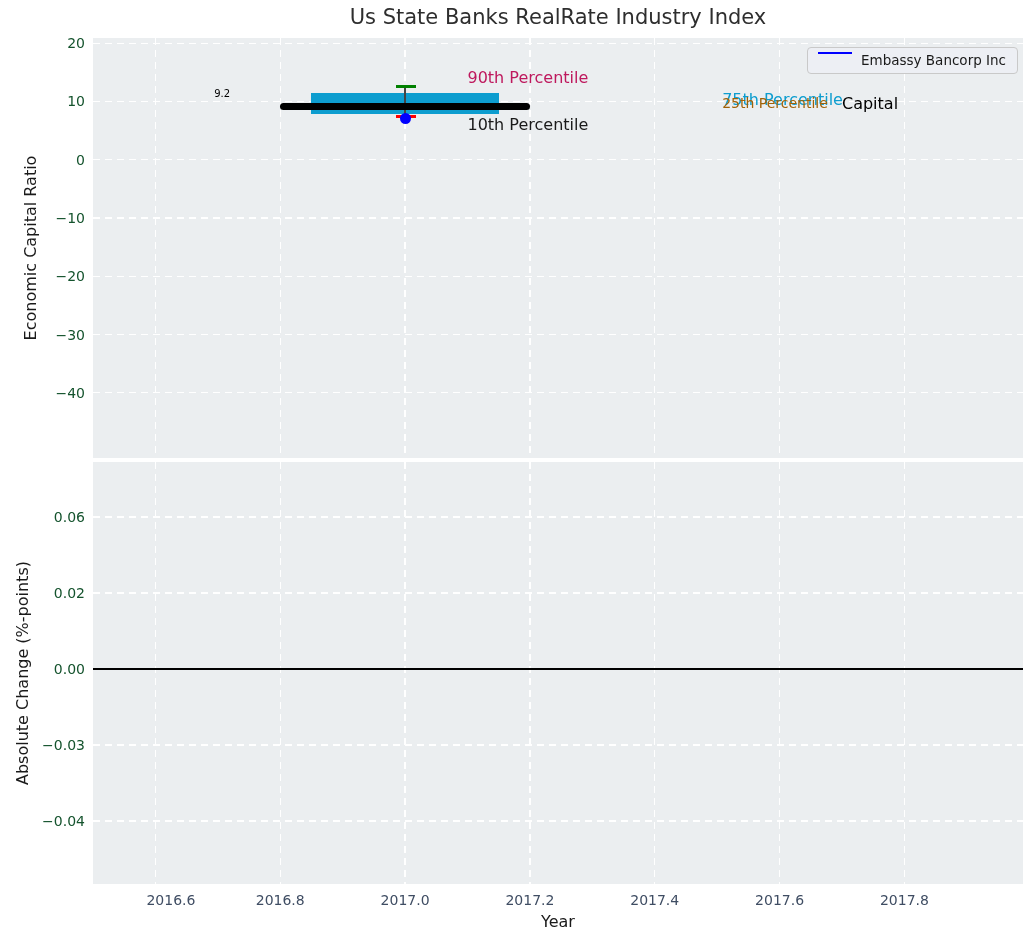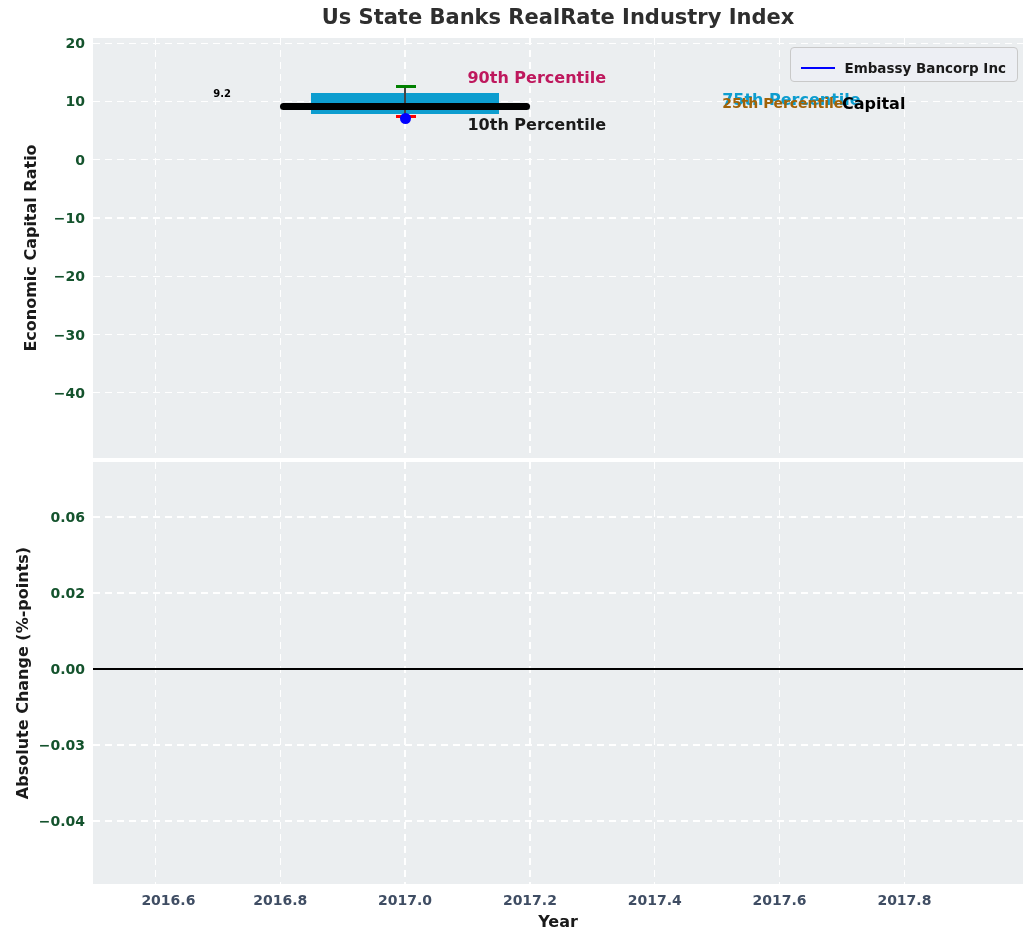--- a/index.html
+++ b/index.html
@@ -3,21 +3,21 @@
 <meta charset="utf-8">
 <style>
   html, body { margin: 0; padding: 0; }
   body {
     width: 1034px; height: 942px;
     background: #ffffff;
     font-family: "DejaVu Sans", sans-serif;
     position: relative;
     overflow: hidden;
   }
-  .figure { position: absolute; left: 0; top: 0; width: 1034px; height: 942px; font-weight: bold; }
+  .figure { position: absolute; left: 0; top: 0; width: 1034px; height: 942px; }
   .chart-title {
     position: absolute; left: 93px; top: 5px; width: 930px;
     text-align: center; font-size: 21px; color: #2e2e2e;
   }
   .plot {
     position: absolute; background: #ebeef0; overflow: hidden;
   }
   #plot-top   { left: 93px; top: 38px;  width: 930px; height: 420px; }
   #plot-bottom{ left: 93px; top: 462px; width: 930px; height: 422px; }
   .grid-v {
@@ -34,22 +34,22 @@
   }
   .xtick {
     position: absolute; width: 80px; text-align: center;
     font-size: 14px; color: #3f4d63; line-height: 20px;
   }
   .axis-label { position: absolute; font-size: 16px; color: #1a1a1a; white-space: nowrap; }
   .ylabel { transform: translate(-50%, -50%) rotate(-90deg); }
   .xlabel-year { width: 930px; left: 93px; top: 912px; text-align: center; }
   .legend {
     position: absolute; top: 47px; right: 16px;
-    display: inline-flex; align-items: center;
-    padding: 12px 11px 5px 10px;
+    display: inline-flex; 
+    padding: 4px 11px 5px 10px;
     background: #edeff4; border: 1px solid #c9c9c9; border-radius: 4px;
   }
   .legend-line { display: inline-block; width: 34px; height: 2.4px; margin-right: 9px; background: #0000ff; }
   .legend-label { font-size: 13.5px; color: #1a1a1a; white-space: nowrap; }
   .annotation { position: absolute; white-space: nowrap; line-height: 1; }
   .box-rect, .median-line, .whisker, .cap, .datapoint, .hline { position: absolute; }
   .datapoint { border-radius: 50%; }
   .median-line { border-radius: 4px; }
 </style>
 </head>

